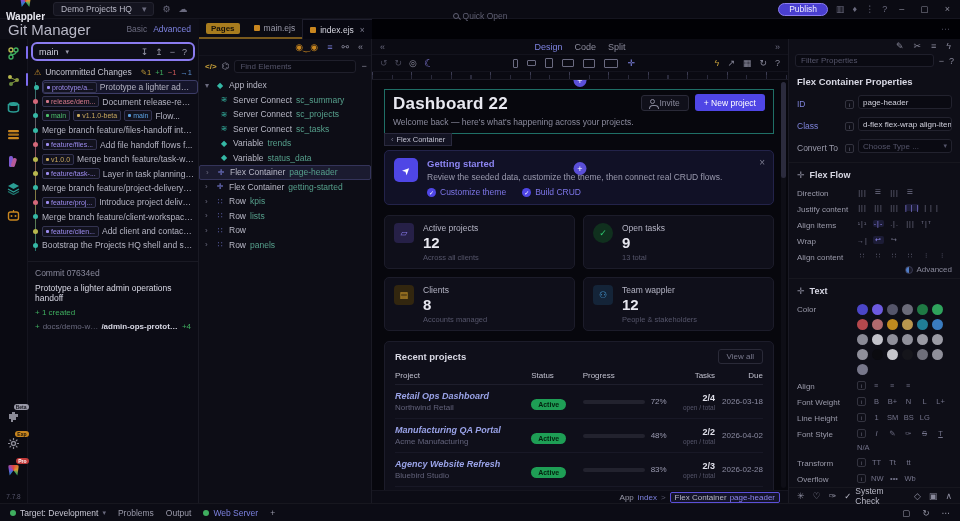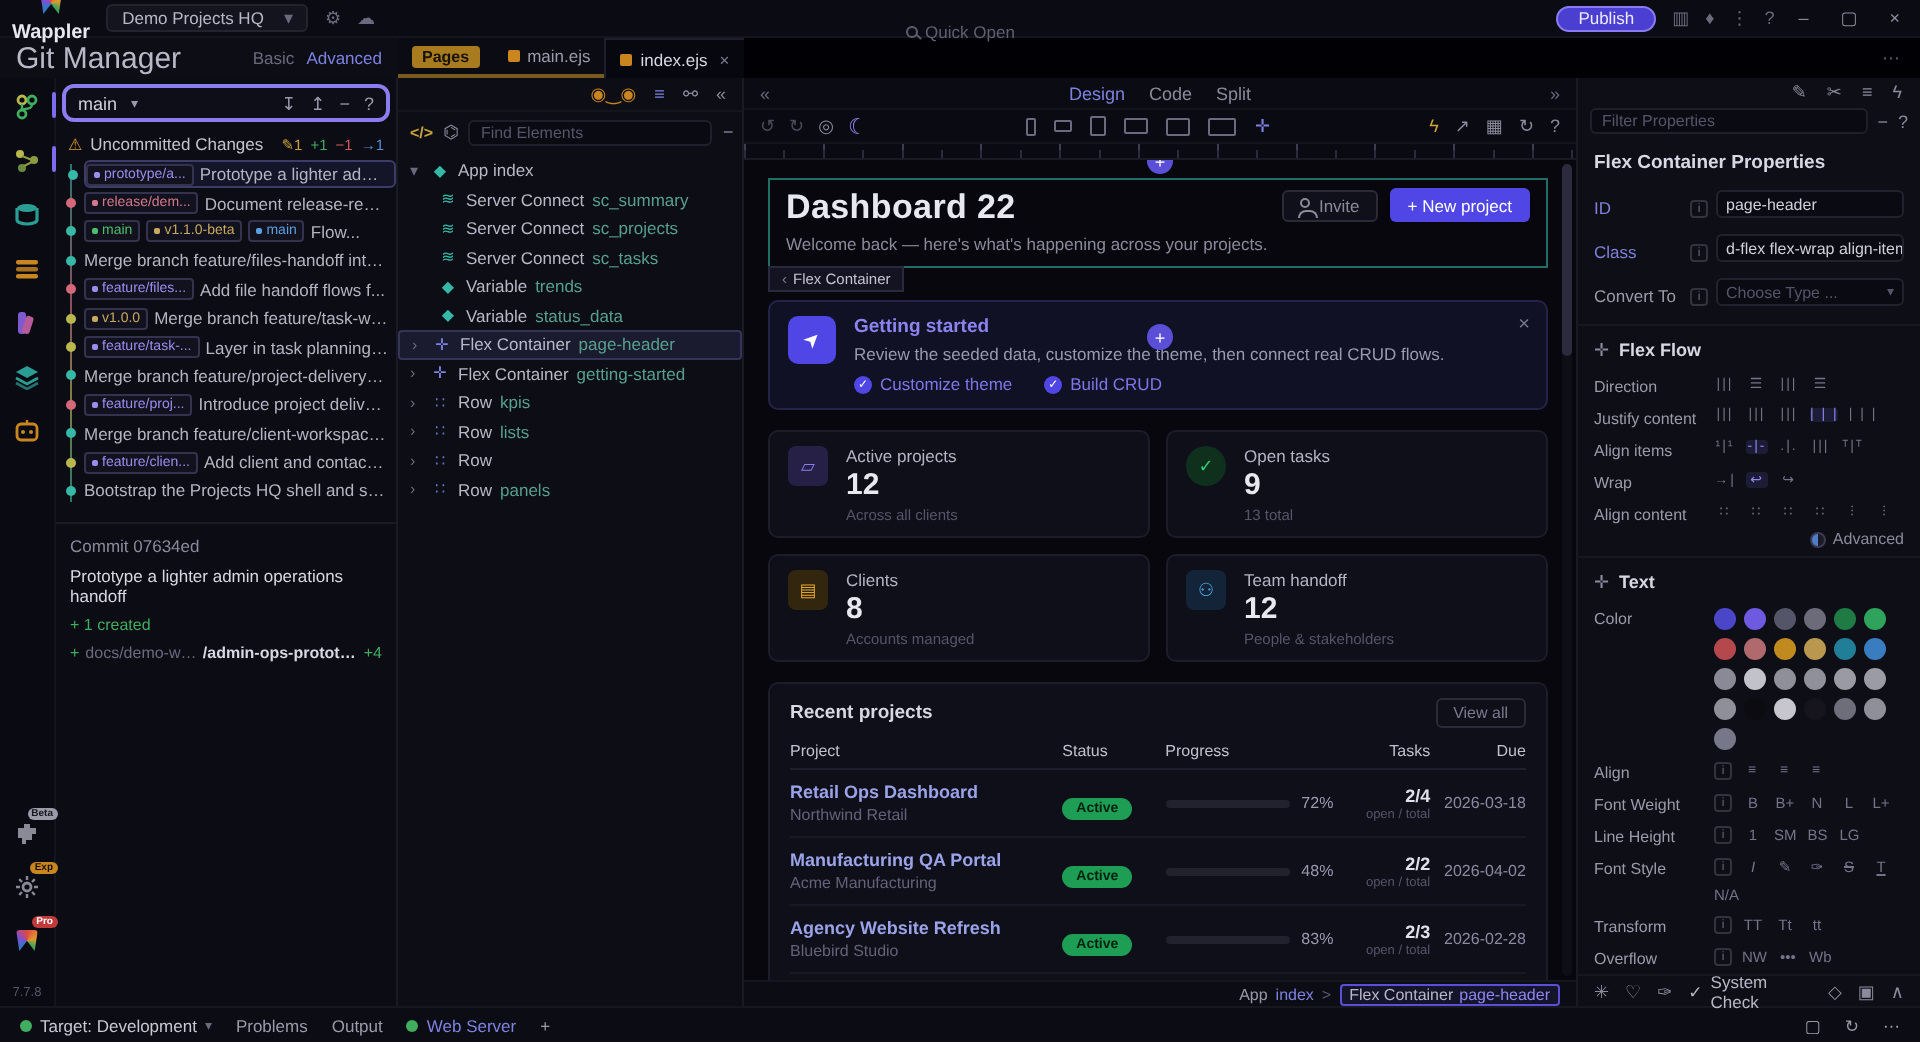--- a/index.html
+++ b/index.html
@@ -152,21 +152,21 @@
   .kpi-sub{font-size:7.5px;color:#55556a;margin-top:2px;}
   .recent{margin-top:10px;background:#0f0f1a;border:1px solid #1c1c2a;border-radius:5px;padding:7px 10px 0;height:210px;overflow:hidden;}
   .rc-head{display:flex;align-items:center;}
   .rc-title{font-size:9.5px;font-weight:bold;color:#d8d8e4;flex:1;}
   .viewall{border:1px solid #2a2a38;border-radius:3px;color:#7a7a8e;font-size:8px;padding:2px 8px;background:transparent;}
   .tgrid{display:grid;grid-template-columns:37% 14% 23% 13% 13%;align-items:center;}
   .thead{margin-top:7px;border-bottom:1px solid #1e1e2c;padding-bottom:4px;}
   .th{font-size:8px;color:#c0c0ce;}
   .th.r,.td.r{text-align:right;}
   .trrow{border-bottom:1px solid #181826;padding:6px 0;}
-  .pname{color:#9aa3e8;font-size:9px;font-weight:bold;}
+  .pname{color:#9aa3e8;font-size:9px;font-weight:bold;font-style:italic;}
   .pclient{color:#62627a;font-size:8px;margin-top:2px;}
   .pill{display:inline-block;font-size:7px;font-weight:bold;border-radius:7px;padding:2px 7px;}
   .pill.active{background:#1e9e55;color:#04220f;}
   .prog{display:flex;align-items:center;gap:6px;}
   .pbar{width:62px;height:4px;border-radius:2px;background:#22222e;overflow:hidden;}
   .pfill{height:100%;background:#4f46e5;border-radius:2px;}
   .ppct{font-size:8px;color:#9a9ab0;}
   .tasks-v{font-size:9px;font-weight:bold;color:#e0e0ea;}
   .tasks-s{font-size:6.5px;color:#55556a;margin-top:1px;}
   .due{font-size:8px;color:#8a8aa0;}
@@ -612,21 +612,21 @@
           <span class="kpi-ic ki-orange">▤</span>
           <div>
               <div class="kpi-title">Clients</div>
               <div class="kpi-val">8</div>
               <div class="kpi-sub">Accounts managed</div>
             </div>
         </div>
         <div class="kpi">
           <span class="kpi-ic ki-blue">⚇</span>
           <div>
-              <div class="kpi-title">Team handoff</div>
+              <div class="kpi-title">Team wappler</div>
               <div class="kpi-val">12</div>
               <div class="kpi-sub">People &amp; stakeholders</div>
             </div>
         </div>
       </div>
       <div class="recent">
         <div class="rc-head">
           <span class="rc-title">Recent projects</span>
           <span class="viewall">View all</span>
         </div>

